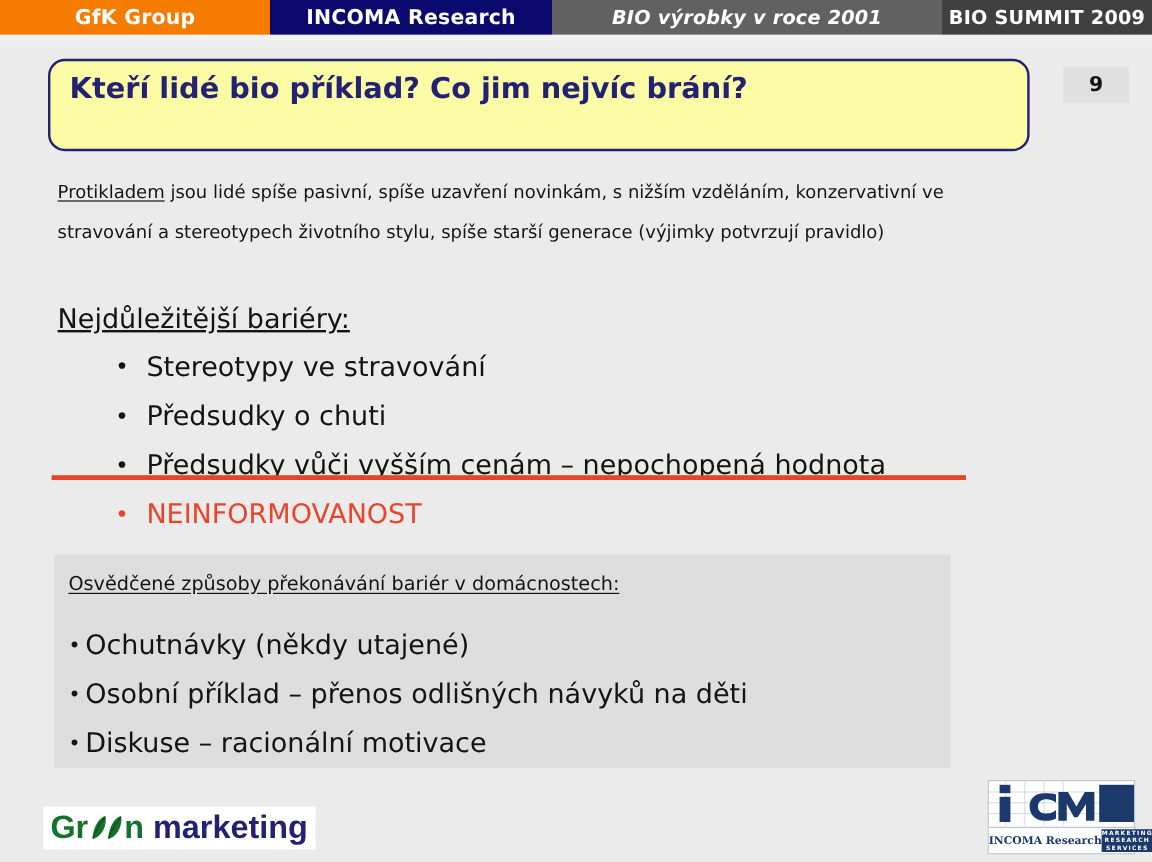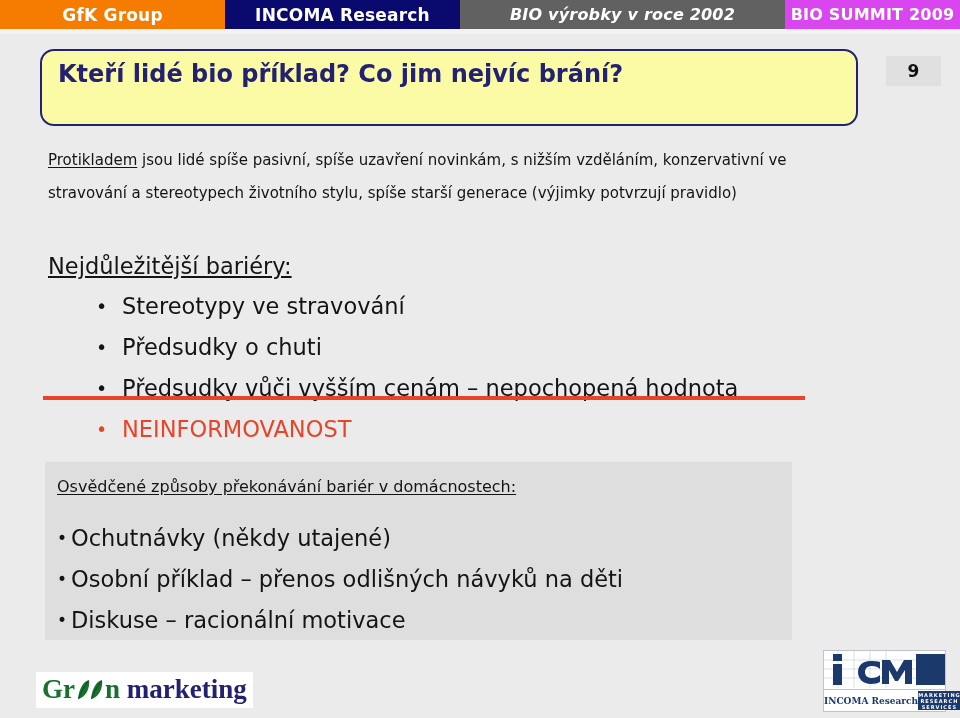--- a/index.html
+++ b/index.html
@@ -16,21 +16,21 @@
     display:flex;align-items:stretch;
   }
   .hseg{
     display:flex;align-items:center;justify-content:center;
     font-weight:bold;color:#ffffff;white-space:nowrap;
     letter-spacing:0.2px;
   }
   .hseg-gfk{width:225px;background:#f57c00;font-size:17px;}
   .hseg-incoma{width:235px;background:#0a0a6e;font-size:17px;}
   .hseg-title{flex:1;background:#616161;font-size:16px;font-style:italic;}
-  .hseg-summit{width:175px;background:#d946ef;font-size:16px;}
+  .hseg-summit{width:175px;background:#404040;font-size:16px;}
   .header-underline{
     position:absolute;left:0;top:29px;width:960px;height:5px;background:#f2f2f2;
   }
 
   
   .page-badge{
     position:absolute;left:886px;top:56px;width:55px;height:30px;
     background:#e0e0e0;
     display:flex;align-items:center;justify-content:center;
     font-size:17px;font-weight:bold;color:#111;
@@ -99,21 +99,21 @@
   }
   .plist li::before{
     content:"\2022";position:absolute;left:0;top:0;
     font-size:17px;line-height:41px;
   }
 
   
   .gm-logo{
     position:absolute;left:36px;top:672px;
     background:#ffffff;padding:1px 6px 3px 6px;
-    font-family:Liberation Serif, serif;
+    font-family:Liberation Sans, sans-serif;
     font-weight:bold;font-size:27px;line-height:32px;white-space:nowrap;
   }
   .gm-green{color:#17712e;}
   .gm-leafwrap{position:relative;display:inline-block;width:30px;height:22px;vertical-align:-3px;}
   .gm-mk{color:#232272;}
 
   .icm-logo{
     position:absolute;left:823px;top:650px;width:123px;height:62px;
     background:#ffffff;border:1px solid #bcc4d4;box-sizing:border-box;
   }
@@ -130,21 +130,21 @@
     display:flex;flex-direction:column;align-items:center;justify-content:center;
     line-height:6px;
   }
 </style>
 </head>
 <body>
 
 <div class="header">
   <div class="hseg hseg-gfk">GfK Group</div>
   <div class="hseg hseg-incoma">INCOMA  Research</div>
-  <div class="hseg hseg-title">BIO výrobky v roce 2002</div>
+  <div class="hseg hseg-title">BIO výrobky v roce 2001</div>
   <div class="hseg hseg-summit">BIO SUMMIT 2009</div>
 </div>
 <div class="header-underline"></div>
 
 <div class="page-badge">9</div>
 
 <div class="callout">
   <div class="callout-line">Kteří lidé bio příklad? Co jim nejvíc brání?</div>
 </div>
 

